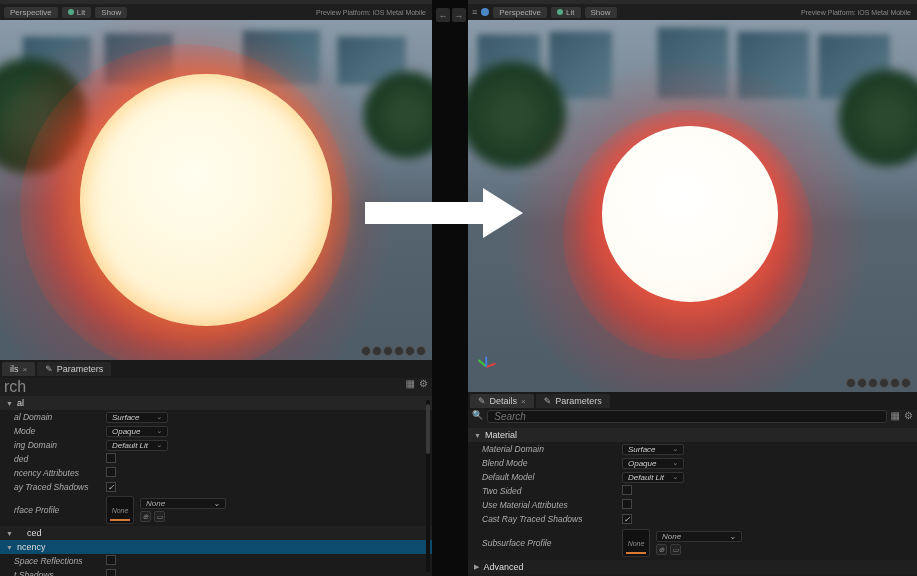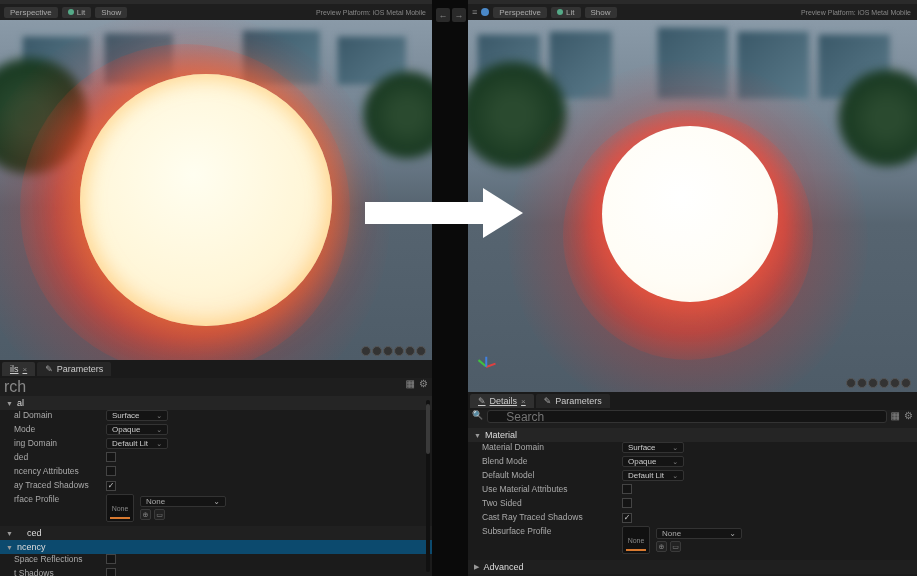--- a/index.html
+++ b/index.html
@@ -46,35 +46,35 @@
 .axis .axz { background: #4080e0; transform: rotate(-90deg); }
 
 
 .bigarrow { position: absolute; left: 365px; top: 188px; width: 170px; height: 50px; z-index: 50; pointer-events: none; }
 .bigarrow .shaft { position: absolute; left: 0; top: 14px; width: 120px; height: 22px; background: #fff; }
 .bigarrow .head { position: absolute; left: 118px; top: 0; width: 0; height: 0; border-top: 25px solid transparent; border-bottom: 25px solid transparent; border-left: 40px solid #fff; }
 
 
 .tabbar { height: 18px; background: #1a1a1a; display: flex; align-items: center; font-size: 9px; color: #ccc; gap: 2px; padding: 0 2px; position: relative; }
 .tab { display: flex; align-items: center; gap: 4px; padding: 2px 8px; background: #262626; border-radius: 2px 2px 0 0; cursor: pointer; }
-.tab.active { background: #303030; text-decoration: underline; }
+.tab.active { background: #303030; }
 .tab .x { color: #888; cursor: pointer; font-size: 8px; }
 .tab .brush { color: #aaa; font-size: 9px; }
 
 
 .searchrow { height: 18px; background: #1e1e1e; display: flex; align-items: flex-start; padding: 0 4px; gap: 4px; }
-.searchrow input { flex: 1; background: #141414; border: 1px solid #333; border-radius: 3px; color: #888; font-size: 12px; padding: 1px 18px; height: 13px; }
+.searchrow input { flex: 1; background: #141414; border: 1px solid #333; border-radius: 3px; color: #888; font-size: 10px; padding: 1px 6px; height: 13px; font-style: italic; }
 .sgear { color: #888; font-size: 10px; cursor: pointer; }
 .smag { color: #666; font-size: 9px; }
 
 
 .props { flex: 1; background: #1b1b1b; overflow: hidden; font-size: 8.5px; color: #bbb; position: relative; }
 .section-head { background: #252525; padding: 2px 6px; font-size: 9px; color: #ddd; display: flex; align-items: center; gap: 4px; cursor: pointer; }
 .section-head .tri { font-size: 7px; color: #999; }
-.prow { display: flex; height: 14px; padding: 0 0 0 14px; }
+.prow { display: flex; align-items: center; height: 14px; padding: 0 0 0 14px; font-style: italic; }
 .prow .lbl { width: 140px; color: #aaa; }
 .pane-left .prow .lbl { width: 92px; }
 .prow .ctrl { flex: 1; }
 
 .combo { display: inline-flex; align-items: center; justify-content: space-between; background: #141414; border: 1px solid #333; border-radius: 2px; padding: 0 5px; height: 11px; min-width: 62px; font-size: 8px; color: #ccc; cursor: pointer; }
 .combo .chev { font-size: 7px; color: #888; margin-left: 8px; }
 
 .cbox { width: 10px; height: 10px; border: 1px solid #444; background: #141414; display: inline-flex; align-items: center; justify-content: center; cursor: pointer; }
 .cbox.checked::after { content: "✓"; color: #ccc; font-size: 8px; }
 
@@ -330,25 +330,25 @@
             </span></span>
         </div>
     <div class="prow">
           <span class="lbl">Default Model</span>
           <span class="ctrl"><span class="combo">
               <span>Default Lit</span>
               <span class="chev">⌄</span>
             </span></span>
         </div>
     <div class="prow">
+          <span class="lbl">Two Sided</span>
+          <span class="ctrl"><span class="cbox"></span></span>
+        </div>
+    <div class="prow">
           <span class="lbl">Use Material Attributes</span>
-          <span class="ctrl"><span class="cbox"></span></span>
-        </div>
-    <div class="prow">
-          <span class="lbl">Two Sided</span>
           <span class="ctrl"><span class="cbox"></span></span>
         </div>
     <div class="prow">
           <span class="lbl">Cast Ray Traced Shadows</span>
           <span class="ctrl"><span class="cbox checked"></span></span>
         </div>
 
     <div class="prow" style="height:34px;">
           <span class="lbl">Subsurface Profile</span>
       <span class="ctrl">

